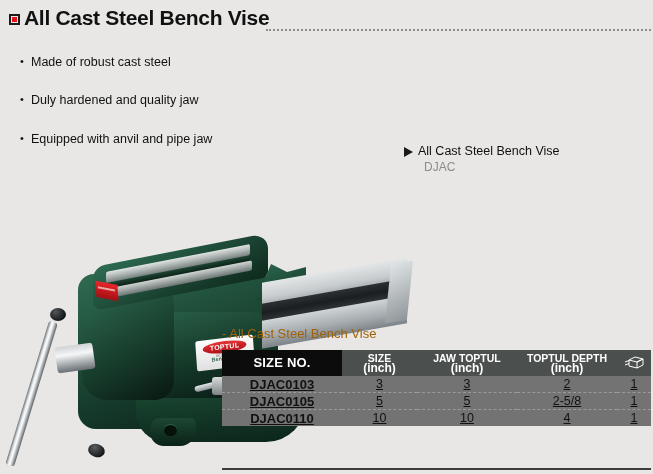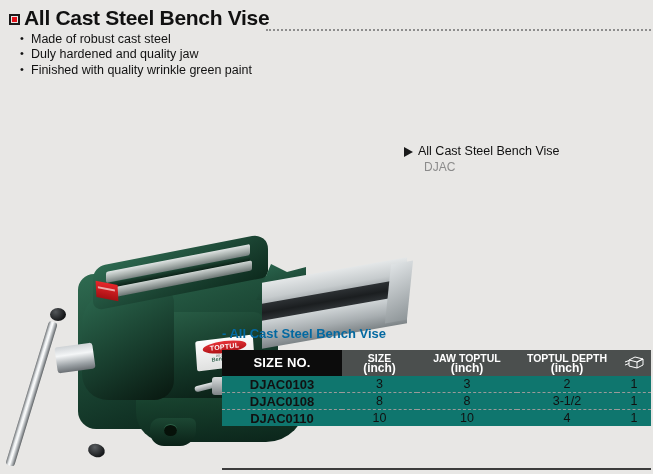--- a/index.html
+++ b/index.html
@@ -61,20 +61,21 @@
     list-style: none;
     margin: 0; padding: 0;
   }
   #features li {
     font-size: 12.5px;
     line-height: 15.3px;
     color: #111;
     white-space: nowrap;
     padding-left: 11px;
     position: relative;
+    margin-top: 23px;
   }
   #features li::before {
     content: "\2022";
     position: absolute;
     left: 0; top: -1px;
     font-size: 11px;
     color: #111;
   }
 
   
@@ -316,22 +317,22 @@
     font-size: 12px;
     color: #8b8b8b;
     white-space: nowrap;
   }
 
   
   #table-heading {
     position: absolute;
     left: 222px; top: 326px;
     font-size: 13px;
-    font-weight: bold;
-    color: #0369a1;
+    font-weight: normal;
+    color: #a16207;
     white-space: nowrap;
   }
   #spec-table {
     position: absolute;
     left: 222px; top: 350px;
     width: 429px;
     border-collapse: collapse;
     table-layout: fixed;
   }
   #spec-table th {
@@ -355,22 +356,23 @@
     font-size: 12px;
     font-weight: bold;
     line-height: 9.5px;
   }
   #spec-table td {
     font-size: 12.5px;
     text-align: center;
     height: 16px;
     padding: 0;
     border-bottom: 1px dashed #9a9a9a;
-    background: #0f766e;
+    background: #737373;
     color: #111;
+    text-decoration: underline;
   }
   #spec-table td.item-cell {
     font-weight: bold;
     font-size: 13px;
   }
   #spec-table tr:last-child td {
     border-bottom: none;
   }
   #table-bottom-rule {
     position: absolute;
@@ -385,21 +387,21 @@
 
 <div id="title-bar">
   <div id="title-marker"></div>
   <div id="page-title">All Cast Steel Bench Vise</div>
   <div id="title-dotline"></div>
 </div>
 
 <ul id="features">
   <li>Made of robust cast steel</li>
   <li>Duly hardened and quality jaw</li>
-  <li>Finished with quality wrinkle green paint</li>
+  <li>Equipped with anvil and pipe jaw</li>
 </ul>
 
 <div id="product-photo">
   <div class="ph" id="handle-rod"></div>
   <div class="ph" id="handle-knob-bottom"></div>
   <div class="ph" id="body-base"></div>
   <div class="ph" id="swivel-base"></div>
   <div class="ph" id="base-foot-l"></div>
   <div class="ph" id="base-hole"></div>
   <div class="ph" id="slide-housing"></div>
@@ -473,24 +475,24 @@
   </thead>
   <tbody id="spec-body">
       <tr>
         <td class="item-cell">DJAC0103</td>
         <td>3</td>
         <td>3</td>
         <td>2</td>
         <td>1</td>
       </tr>
       <tr>
-        <td class="item-cell">DJAC0108</td>
-        <td>8</td>
-        <td>8</td>
-        <td>3-1/2</td>
+        <td class="item-cell">DJAC0105</td>
+        <td>5</td>
+        <td>5</td>
+        <td>2-5/8</td>
         <td>1</td>
       </tr>
       <tr>
         <td class="item-cell">DJAC0110</td>
         <td>10</td>
         <td>10</td>
         <td>4</td>
         <td>1</td>
       </tr>
     </tbody>

